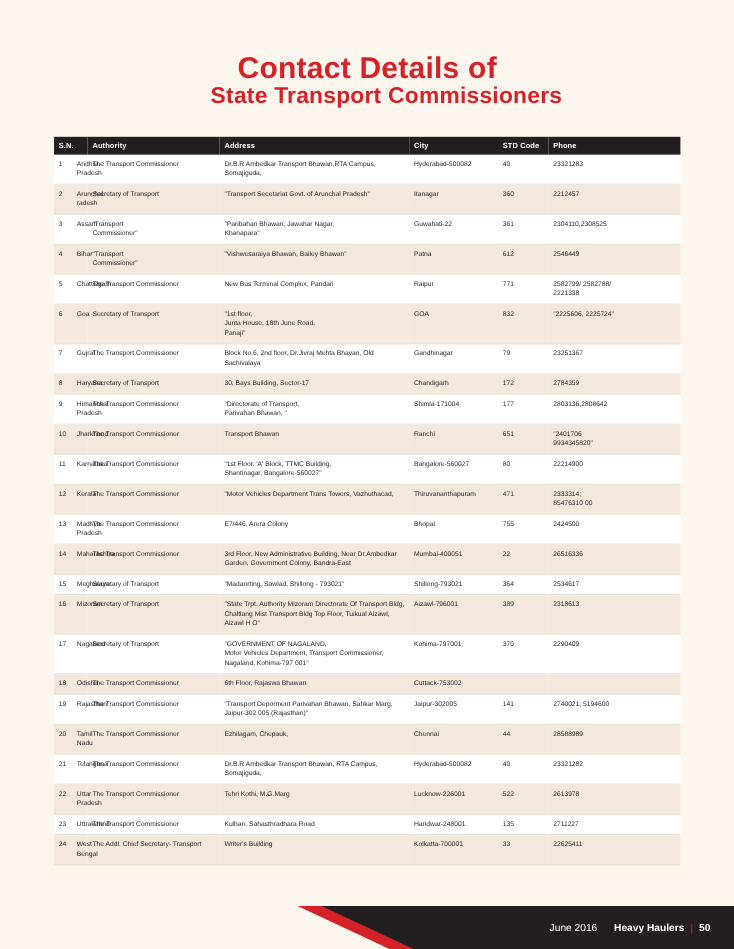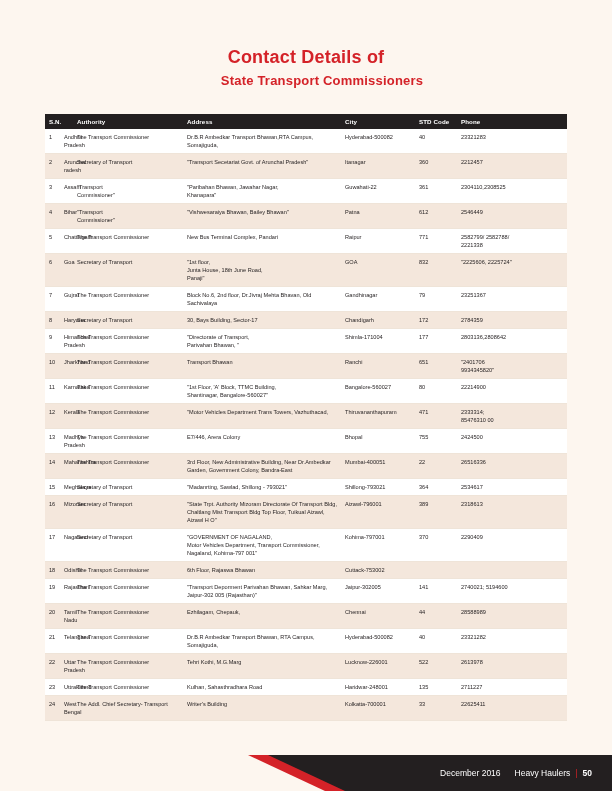--- a/index.html
+++ b/index.html
@@ -17,25 +17,25 @@
     inset: 0;
     background: #fdf6ef;
   }
   .title-block {
     text-align: center;
     padding-top: 46px;
   }
   .title-line {
     color: #d42228;
     font-weight: bold;
-    font-size: 18px;
+    font-size: 25px;
     line-height: 23px;
     letter-spacing: 0.2px;
   }
-  .title-line.second { font-size: 13px; margin-left: 32px; }
+  .title-line.second { font-size: 19px; margin-left: 32px; }
 
   .table-wrap {
     margin: 22px 45px 0 45px;
     background: #ffffff;
   }
   table {
     border-collapse: collapse;
     width: 522px;
     table-layout: fixed;
   }
@@ -84,21 +84,21 @@
     height: 36px;
     background: #231f20;
     color: #ffffff;
     display: flex;
     align-items: center;
     justify-content: flex-end;
     padding-right: 20px;
     font-size: 8.5px;
   }
   .footer .date { margin-right: 14px; }
-  .footer .brand { font-weight: normal; }
+  .footer .brand { font-weight: bold; }
   .footer .sep { margin: 0 5px; color: #d42228; }
   .footer .pagenum { font-weight: bold; }
   .footer-swoosh {
     position: absolute;
     left: 0;
     bottom: 0;
     width: 330px;
     height: 36px;
     background: #fdf6ef;
     border-top-right-radius: 0;
@@ -469,19 +469,19 @@
             <td class="std" style="white-space: pre-line;">33</td>
             <td class="phone" style="white-space: pre-line;">22625411</td>
           </tr>
         </tbody>
     </table>
   </div>
 
   <div class="footer">
     <div class="footer-swoosh"></div>
     <div class="footer-swoosh-red"></div>
-    <span class="date">December 2016</span>
+    <span class="date">June 2016</span>
     <span class="brand">Heavy Haulers</span>
     <span class="sep">|</span>
     <span class="pagenum">50</span>
   </div>
 
 </div>
 
 </body></html>

